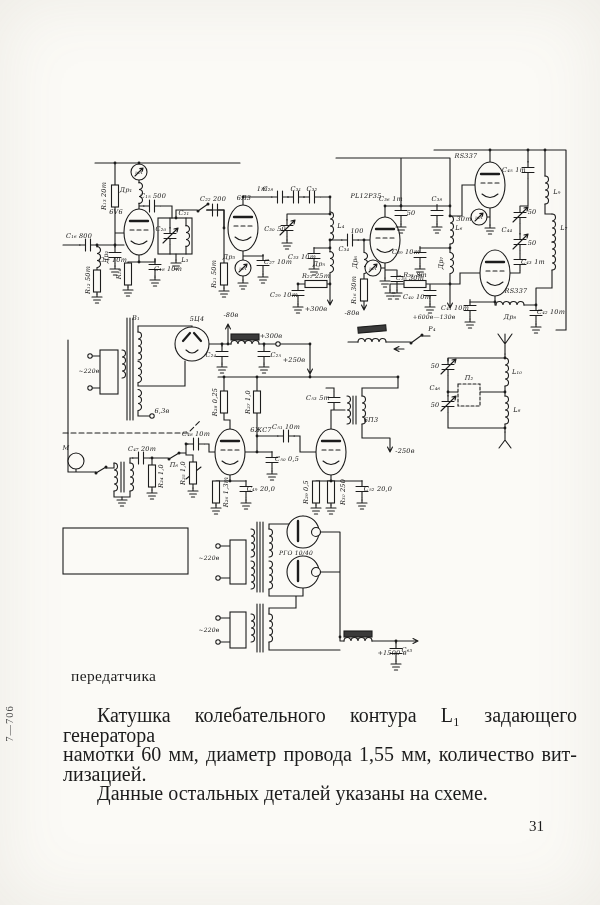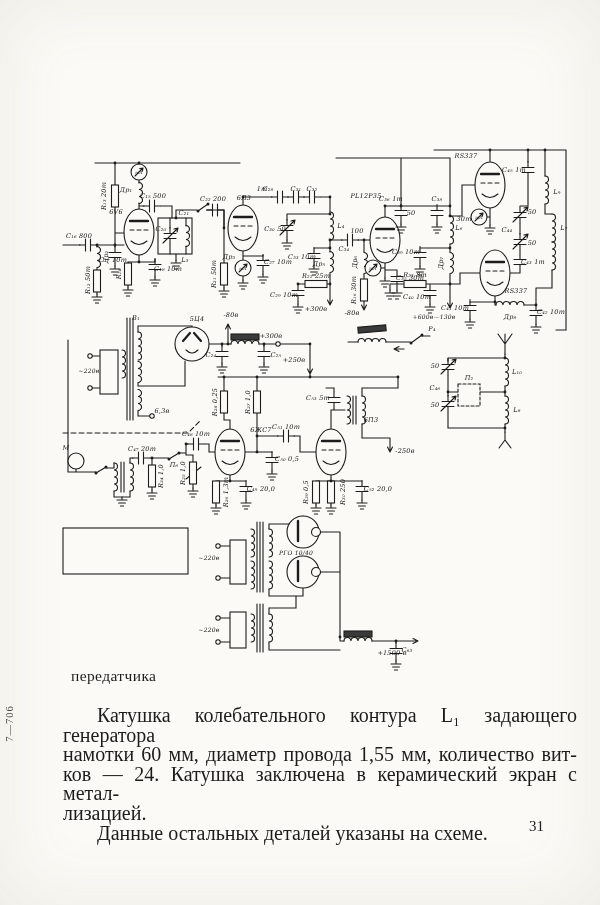--- a/index.html
+++ b/index.html
@@ -492,20 +492,19 @@
       <span class="sch-label" style="left: 209px; top: 629px; transform: translate(-50%, -50%); font-size: 6px;">~220в</span>
       <span class="sch-label" style="left: 392px; top: 629px; transform: translate(-50%, -50%); margin-top: 24px;">+1500 в</span>
       <span class="sch-label" style="left: 407px; top: 650px; transform: translate(-50%, -50%);">C₆₃</span>
     </div>
 
   <div class="caption">передатчика</div>
 
   <div class="bodytext">
     <div class="line first">Катушка колебательного контура L₁ задающего генератора</div>
     <div class="line">намотки 60 мм, диаметр провода 1,55 мм, количество вит-</div>
-    <div class="line">ков — 24. Катушка заключена в керамический экран с метал-</div>
     <div class="line last">лизацией.</div>
     <div class="para2">Данные остальных деталей указаны на схеме.</div>
   </div>
 
   <div class="pagenum">31</div>
   <div class="spine">7—706</div>
 </div>
 
 </body></html>

